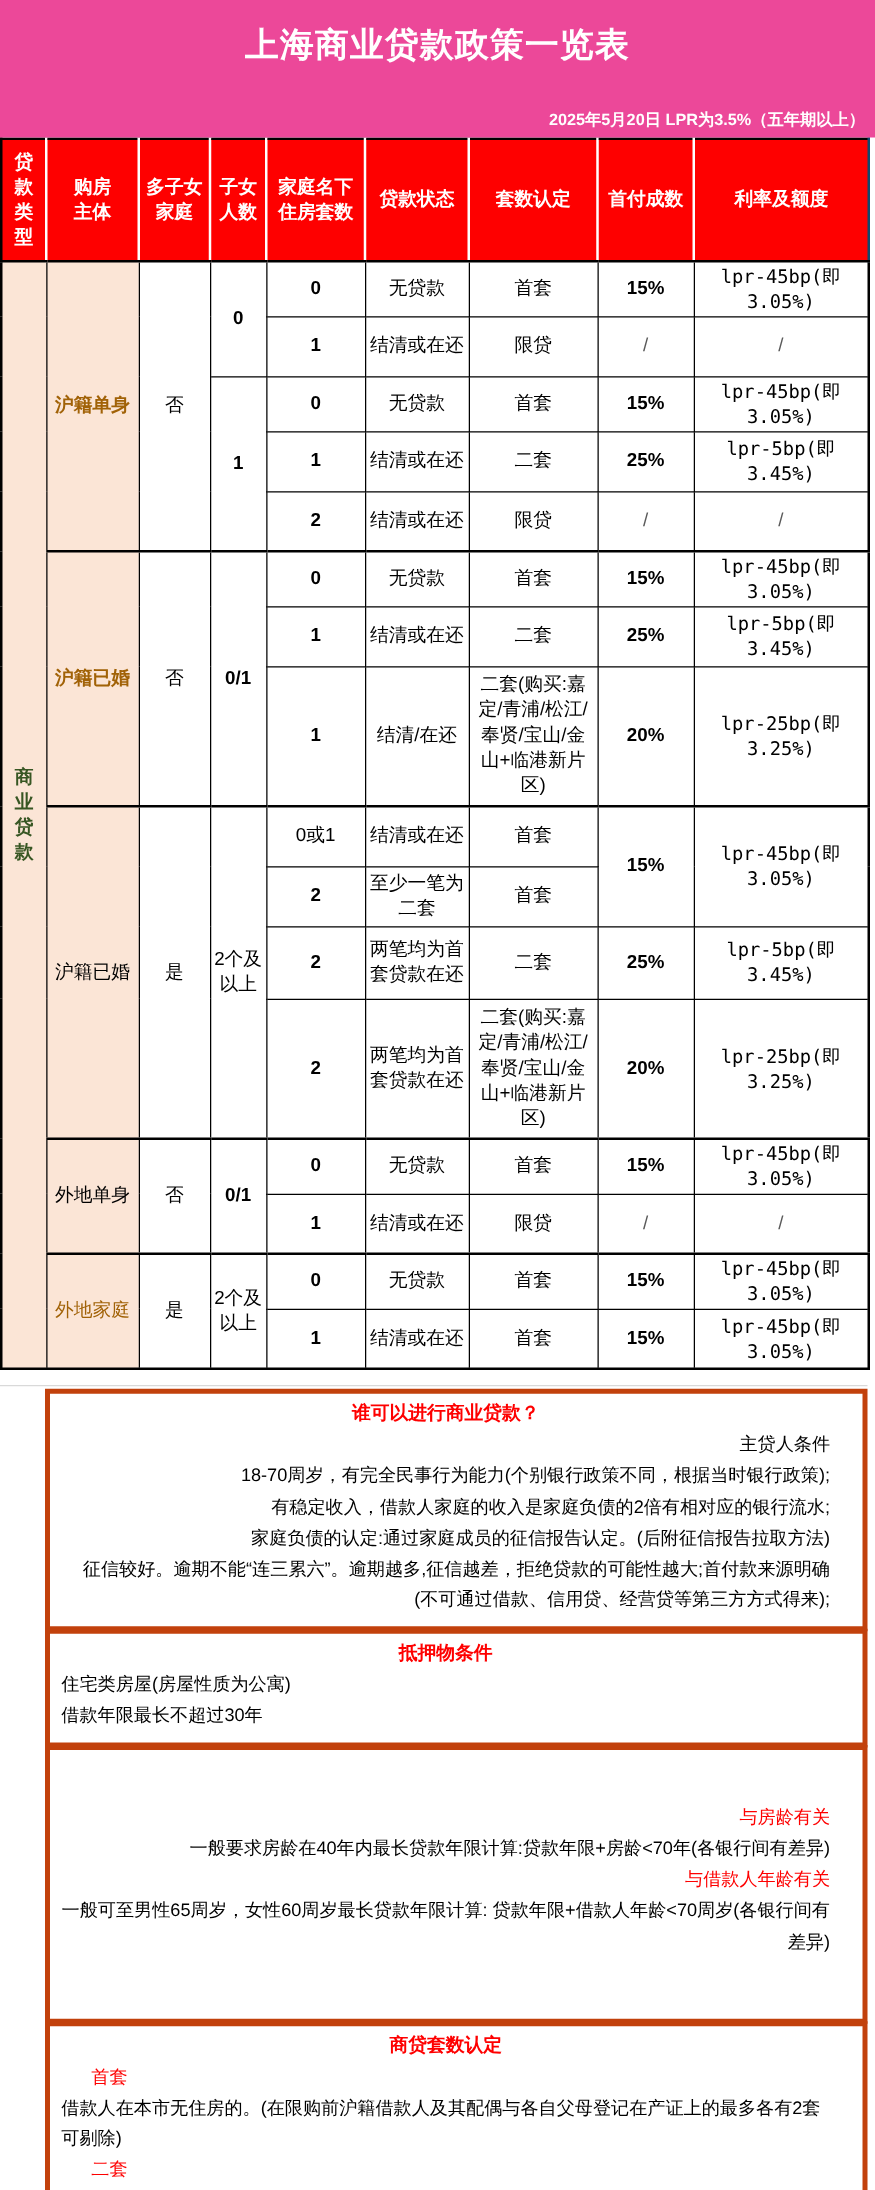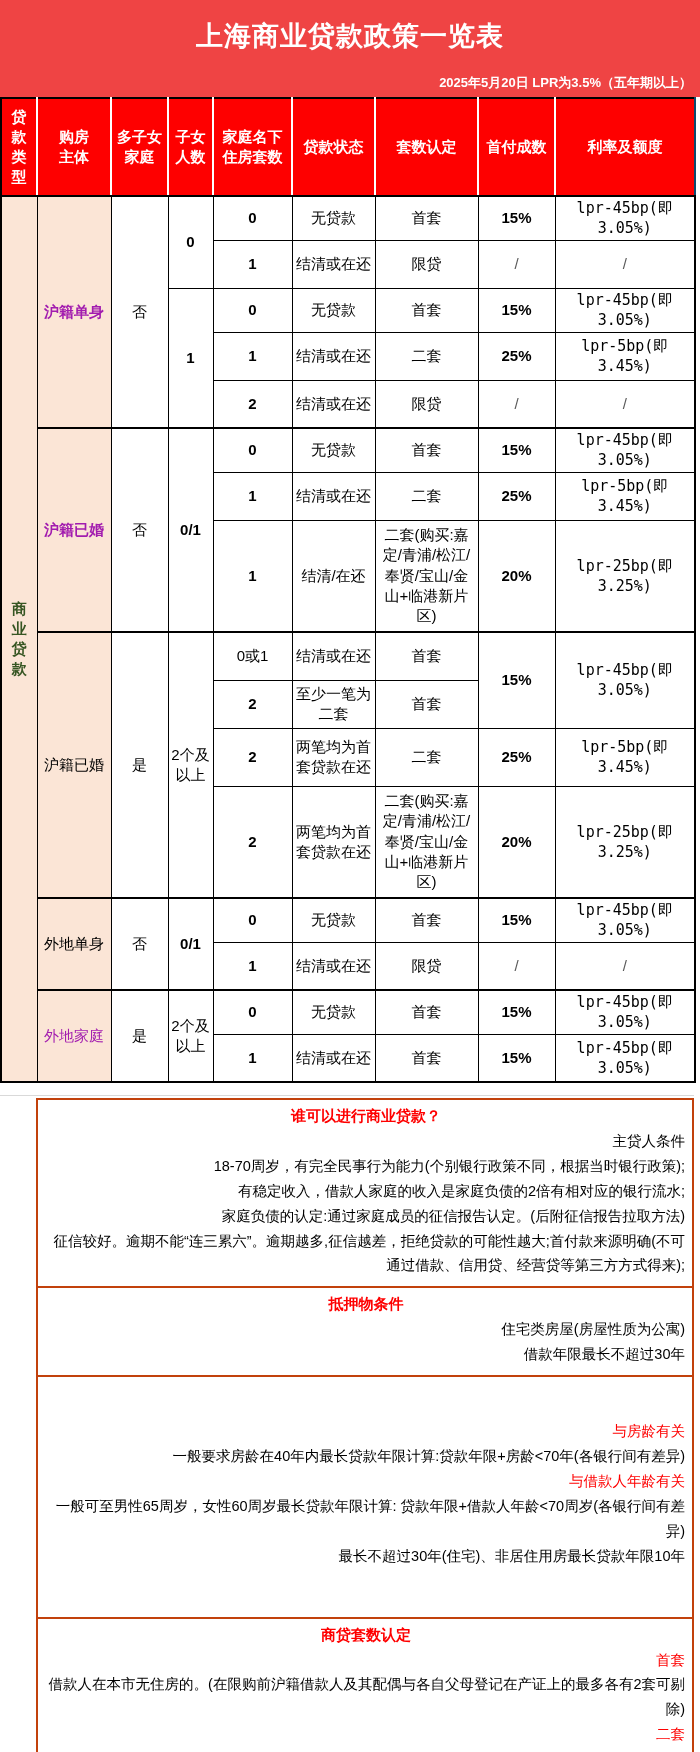--- a/index.html
+++ b/index.html
@@ -4,22 +4,22 @@
 <style>
   html,body { margin:0; padding:0; background:#fff; }
   body {
     width:700px;
     font-family:"Liberation Sans","DejaVu Sans",sans-serif;
     color:#000;
   }
   
   .banner {
     position:relative;
-    width:700px; height:97px;
-    background:#ef4444;
+    width:700px; height:110px;
+    background:#ec4899;
   }
   .banner-title {
     position:absolute; top:18px; left:0; right:0;
     text-align:center;
     color:#fff; font-size:27px; font-weight:bold;
     letter-spacing:1px;
   }
   .banner-sub {
     position:absolute; right:8px; bottom:5px;
     color:#fff; font-size:13px; font-weight:bold;
@@ -60,50 +60,50 @@
   tbody tr:nth-child(13){height:44px} tbody tr:nth-child(14){height:48px}
   tbody tr:nth-child(15){height:44px} tbody tr:nth-child(16){height:48px}
   tbody tr:nth-child(6) td, tbody tr:nth-child(9) td,
   tbody tr:nth-child(13) td, tbody tr:nth-child(15) td { border-top:2px solid #000; }
   td.loantype {
     background:#fbe5d6; color:#375623;
     font-weight:bold; font-size:16px;
     white-space:pre-line; line-height:1.65;
   }
   td.subj { background:#fbe5d6; }
-  td.g { color:#a21caf; }
+  td.g { color:#a16207; }
   td.b { font-weight:bold; }
   td.num, td.pct { font-weight:bold; }
   td.slash { color:#595959; }
   td.rate {
     font-family:"DejaVu Sans Mono","Liberation Mono",monospace;
     font-size:13.5px; line-height:1.5;
   }
   td.dist { font-size:13.5px; line-height:1.34; padding:2px 1px; }
   
   .grid-strip {
     width:694px; height:12px;
     border-bottom:1px solid #d9d9d9;
   }
   
   .sections { margin-left:36px; width:658px; box-sizing:border-box; }
   .sec {
     box-sizing:border-box;
-    border:2px solid #c2410c;
+    border:4px solid #c2410c;
     margin-top:-2px;
-    padding:3px 7px 8px 9px;
+    padding:3px 26px 8px 9px;
     font-size:14.5px; line-height:1.72;
   }
   .sec:first-child { margin-top:2px; }
   .sec:nth-child(3) { padding-top:42px; padding-bottom:48px; }
   .sec-heading {
     color:#fe0000; font-weight:bold; text-align:center; font-size:15px;
   }
   .line-left { text-align:right; }
-  .line-center { text-align:right; }
+  .line-center { text-align:left; }
   .line-red { color:#fe0000;margin-left:24px; }
 </style>
 </head>
 <body>
 
 <div class="banner">
   <div class="banner-title">上海商业贷款政策一览表</div>
   <div class="banner-sub">2025年5月20日 LPR为3.5%（五年期以上）</div>
 </div>
 
@@ -287,21 +287,20 @@
     <div class="sec">
       <div class="sec-heading">抵押物条件</div>
       <div class="line-center">住宅类房屋(房屋性质为公寓)</div>
       <div class="line-center">借款年限最长不超过30年</div>
     </div>
     <div class="sec">
       <div class="line-left line-red">与房龄有关</div>
       <div class="line-left">一般要求房龄在40年内最长贷款年限计算:贷款年限+房龄&lt;70年(各银行间有差异)</div>
       <div class="line-left line-red">与借款人年龄有关</div>
       <div class="line-left">一般可至男性65周岁，女性60周岁最长贷款年限计算: 贷款年限+借款人年龄&lt;70周岁(各银行间有差异)</div>
-      <div class="line-center">最长不超过30年(住宅)、非居住用房最长贷款年限10年</div>
     </div>
     <div class="sec">
       <div class="sec-heading">商贷套数认定</div>
       <div class="line-center line-red">首套</div>
       <div class="line-center">借款人在本市无住房的。(在限购前沪籍借款人及其配偶与各自父母登记在产证上的最多各有2套可剔除)</div>
       <div class="line-center line-red">二套</div>
     </div>
   </div>
 
 </body></html>

